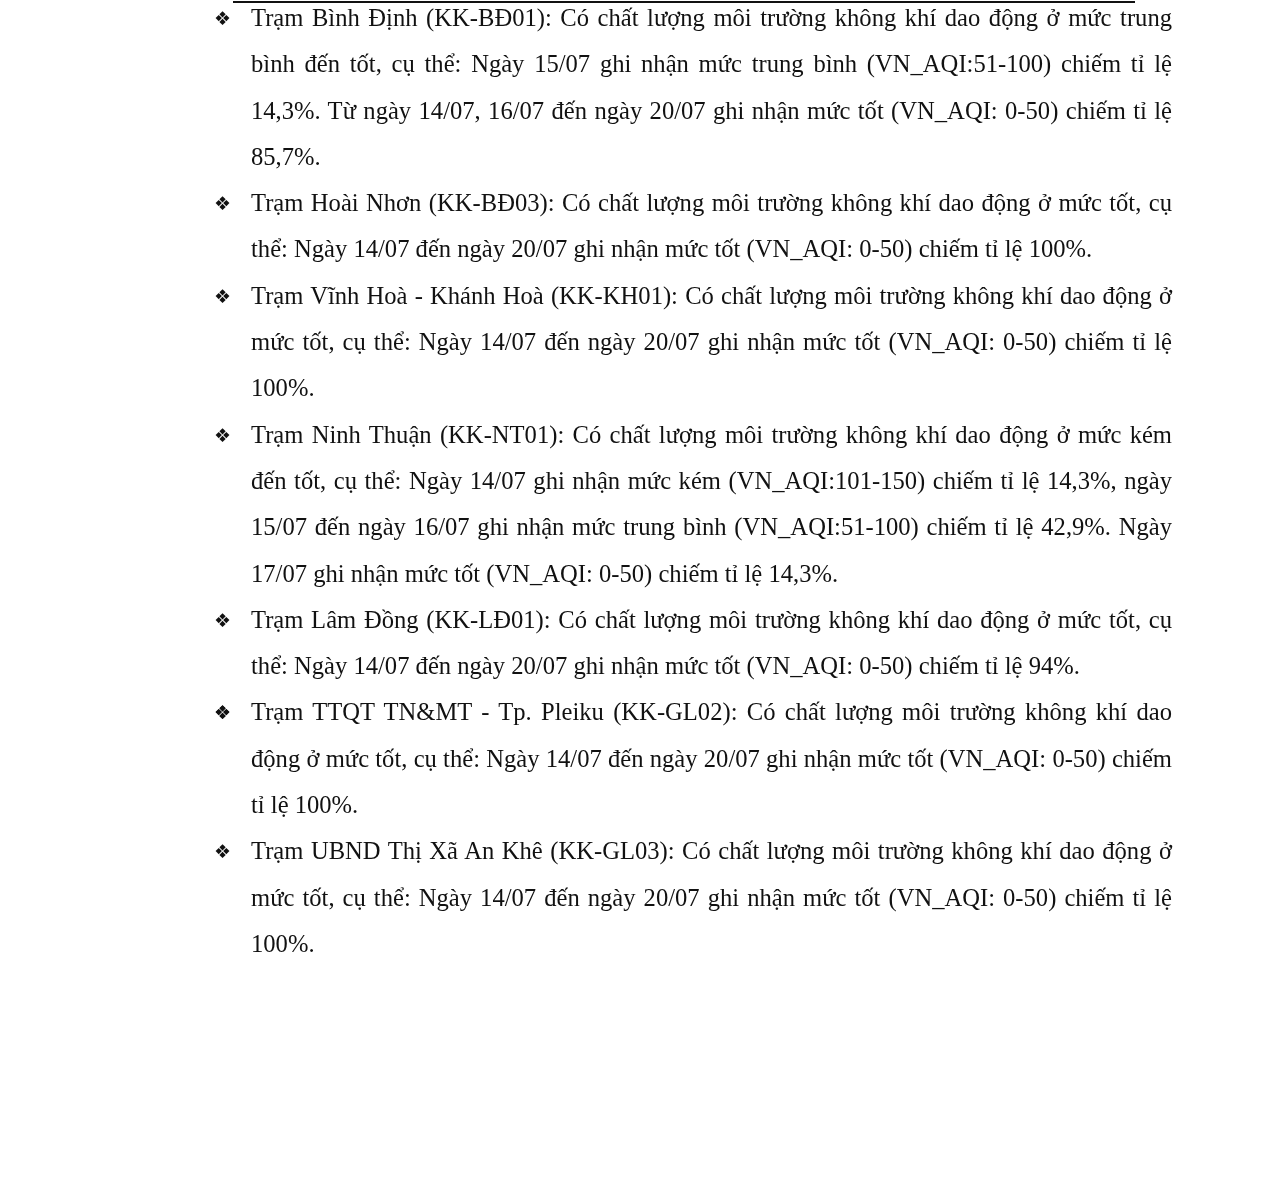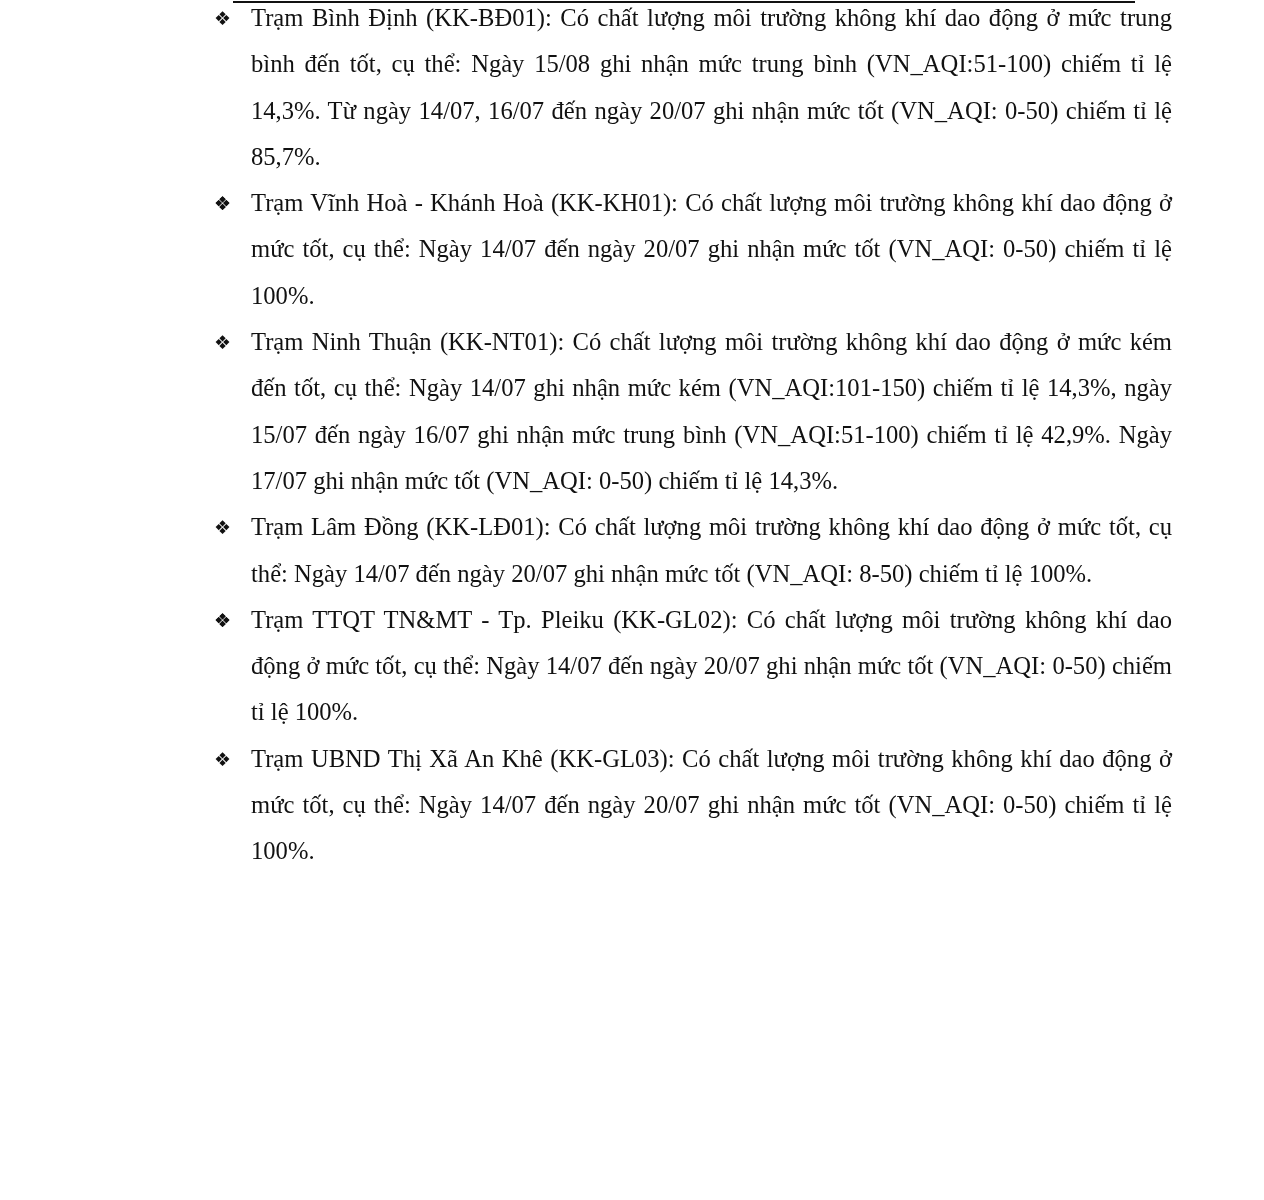--- a/index.html
+++ b/index.html
@@ -47,36 +47,37 @@
     }
   </style>
 </head>
 <body>
 
 <div class="top-rule"></div>
 
 <div class="doc">
   <p class="item">
     <span class="bullet">❖</span>
-    <span>Trạm Bình Định (KK-BĐ01): Có chất lượng môi trường không khí dao động ở mức trung bình đến tốt, cụ thể: Ngày 15/08 ghi nhận mức trung bình (VN_AQI:51-100) chiếm tỉ lệ 14,3%. Từ ngày 14/07, 16/07 đến ngày 20/07 ghi nhận mức tốt (VN_AQI: 0-50) chiếm tỉ lệ 85,7%.</span>
+    <span>Trạm Bình Định (KK-BĐ01): Có chất lượng môi trường không khí dao động ở mức trung bình đến tốt, cụ thể: Ngày 15/07 ghi nhận mức trung bình (VN_AQI:51-100) chiếm tỉ lệ 14,3%. Từ ngày 14/07, 16/07 đến ngày 20/07 ghi nhận mức tốt (VN_AQI: 0-50) chiếm tỉ lệ 85,7%.</span>
   </p>
   <p class="item">
     <span class="bullet">❖</span>
+    <span>Trạm Hoài Nhơn (KK-BĐ03): Có chất lượng môi trường không khí dao động ở mức tốt, cụ thể: Ngày 14/07 đến ngày 20/07 ghi nhận mức tốt (VN_AQI: 0-50) chiếm tỉ lệ 100%.</span>
   </p>
   <p class="item">
     <span class="bullet">❖</span>
     <span>Trạm Vĩnh Hoà - Khánh Hoà (KK-KH01): Có chất lượng môi trường không khí dao động ở mức tốt, cụ thể: Ngày 14/07 đến ngày 20/07 ghi nhận mức tốt (VN_AQI: 0-50) chiếm tỉ lệ 100%.</span>
   </p>
   <p class="item">
     <span class="bullet">❖</span>
     <span>Trạm Ninh Thuận (KK-NT01): Có chất lượng môi trường không khí dao động ở mức kém đến tốt, cụ thể: Ngày 14/07 ghi nhận mức kém (VN_AQI:101-150) chiếm tỉ lệ 14,3%, ngày 15/07 đến ngày 16/07 ghi nhận mức trung bình (VN_AQI:51-100) chiếm tỉ lệ 42,9%. Ngày 17/07 ghi nhận mức tốt (VN_AQI: 0-50) chiếm tỉ lệ 14,3%.</span>
   </p>
   <p class="item">
     <span class="bullet">❖</span>
-    <span>Trạm Lâm Đồng (KK-LĐ01): Có chất lượng môi trường không khí dao động ở mức tốt, cụ thể: Ngày 14/07 đến ngày 20/07 ghi nhận mức tốt (VN_AQI: 8-50) chiếm tỉ lệ 100%.</span>
+    <span>Trạm Lâm Đồng (KK-LĐ01): Có chất lượng môi trường không khí dao động ở mức tốt, cụ thể: Ngày 14/07 đến ngày 20/07 ghi nhận mức tốt (VN_AQI: 0-50) chiếm tỉ lệ 94%.</span>
   </p>
   <p class="item">
     <span class="bullet">❖</span>
   </p>
   <p class="item">
     <span class="bullet">❖</span>
     <span>Trạm TTQT TN&amp;MT - Tp. Pleiku (KK-GL02): Có chất lượng môi trường không khí dao động ở mức tốt, cụ thể: Ngày 14/07 đến ngày 20/07 ghi nhận mức tốt (VN_AQI: 0-50) chiếm tỉ lệ 100%.</span>
   </p>
   <p class="item">
     <span class="bullet">❖</span>

